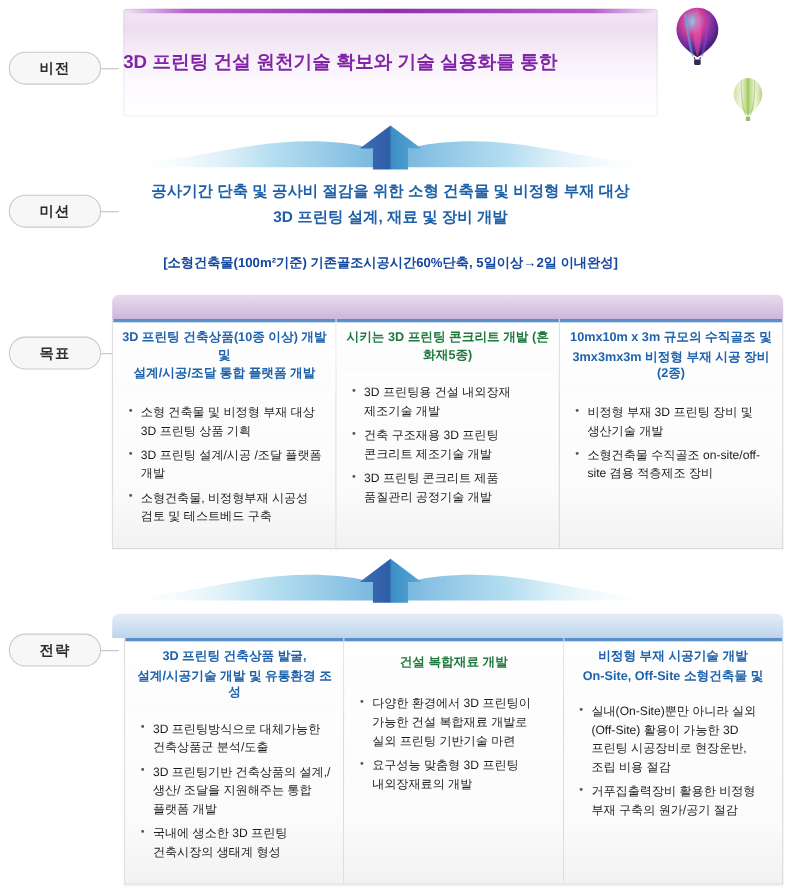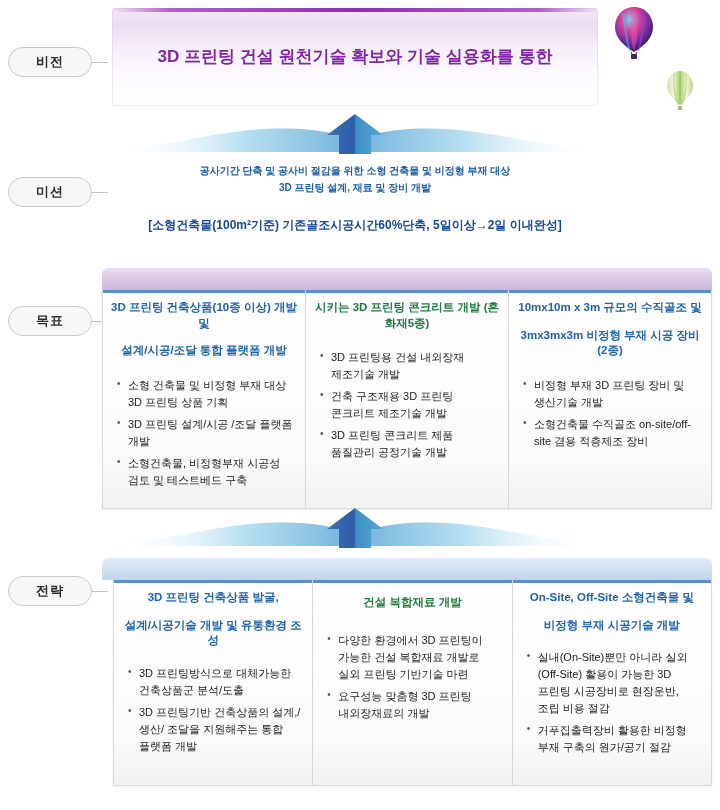--- a/index.html
+++ b/index.html
@@ -52,21 +52,21 @@
     background:
       linear-gradient(180deg,
         #f3e7f6 0%,
         #eddcf2 18%,
         #f6eef8 42%,
         #fdfaff 70%,
         #ffffff 100%);
     box-shadow: 0 0 0 1px rgba(200,170,215,.25) inset;
     display: flex;
     flex-direction: column;
-    align-items: center;
+    align-items: flex-start;
     justify-content: center;
   }
   #vision-banner::before {
     content: "";
     position: absolute;
     left: 0; right: 0; top: 0;
     height: 4px;
     background: linear-gradient(90deg,
       rgba(190,140,205,0) 0%,
       #b45ec9 12%,
@@ -101,21 +101,21 @@
   #mission-block {
     position: absolute;
     left: 112px;
     top: 162px;
     width: 486px;
     display: flex;
     flex-direction: column;
     align-items: center;
   }
   .mission-line {
-    font-size: 10px;
+    font-size: 14px;
     font-weight: bold;
     color: #1d5fa8;
     line-height: 1.7;
     white-space: nowrap;
   }
   .mission-note {
     margin-top: 21px;
     font-size: 12px;
     font-weight: bold;
     color: #1447a0;
@@ -155,21 +155,21 @@
 
   .col-head {
     border-top: 3px solid #5b8fc9;
     padding: 7px 6px 8px 6px;
     text-align: center;
     min-height: 44px;
     box-sizing: border-box;
     display: flex;
     flex-direction: column;
     justify-content: center;
-    gap: 12px;
+    gap: 2px;
     background: linear-gradient(180deg,#ffffff 0%,#fcfcfc 100%);
   }
   .col-head .hl {
     font-size: 11.5px;
     font-weight: bold;
     line-height: 1.35;
   }
   .c-blue  .hl { color: #1e62ad; }
   .c-green .hl { color: #1d7a3c; }
 
@@ -346,37 +346,38 @@
   <div class="panel-body">
 
     <div class="col c-blue">
       <div class="col-head">
         <div class="hl">3D 프린팅 건축상품 발굴,</div>
         <div class="hl">설계/시공기술 개발 및 유통환경 조성</div>
       </div>
       <ul class="col-list">
         <li>3D 프린팅방식으로 대체가능한 건축상품군 분석/도출</li>
         <li>3D 프린팅기반 건축상품의 설계,/생산/ 조달을 지원해주는 통합 플랫폼 개발</li>
+        <li>국내에 생소한 3D 프린팅 건축시장의 생태계 형성</li>
       </ul>
     </div>
 
     <div class="col c-green">
       <div class="col-head">
         <div class="hl">건설 복합재료 개발</div>
       </div>
       <ul class="col-list">
         <li>다양한 환경에서 3D 프린팅이 가능한 건설 복합재료 개발로 실외 프린팅 기반기술 마련</li>
         <li>요구성능 맞춤형 3D 프린팅 내외장재료의 개발</li>
       </ul>
     </div>
 
     <div class="col c-blue">
       <div class="col-head">
+        <div class="hl">비정형 부재 시공기술 개발</div>
         <div class="hl">On-Site, Off-Site 소형건축물 및</div>
-        <div class="hl">비정형 부재 시공기술 개발</div>
       </div>
       <ul class="col-list">
         <li>실내(On-Site)뿐만 아니라 실외(Off-Site) 활용이 가능한 3D 프린팅 시공장비로 현장운반, 조립 비용 절감</li>
         <li>거푸집출력장비 활용한 비정형 부재 구축의 원가/공기 절감</li>
       </ul>
     </div>
 
   </div>
 </div>
 

